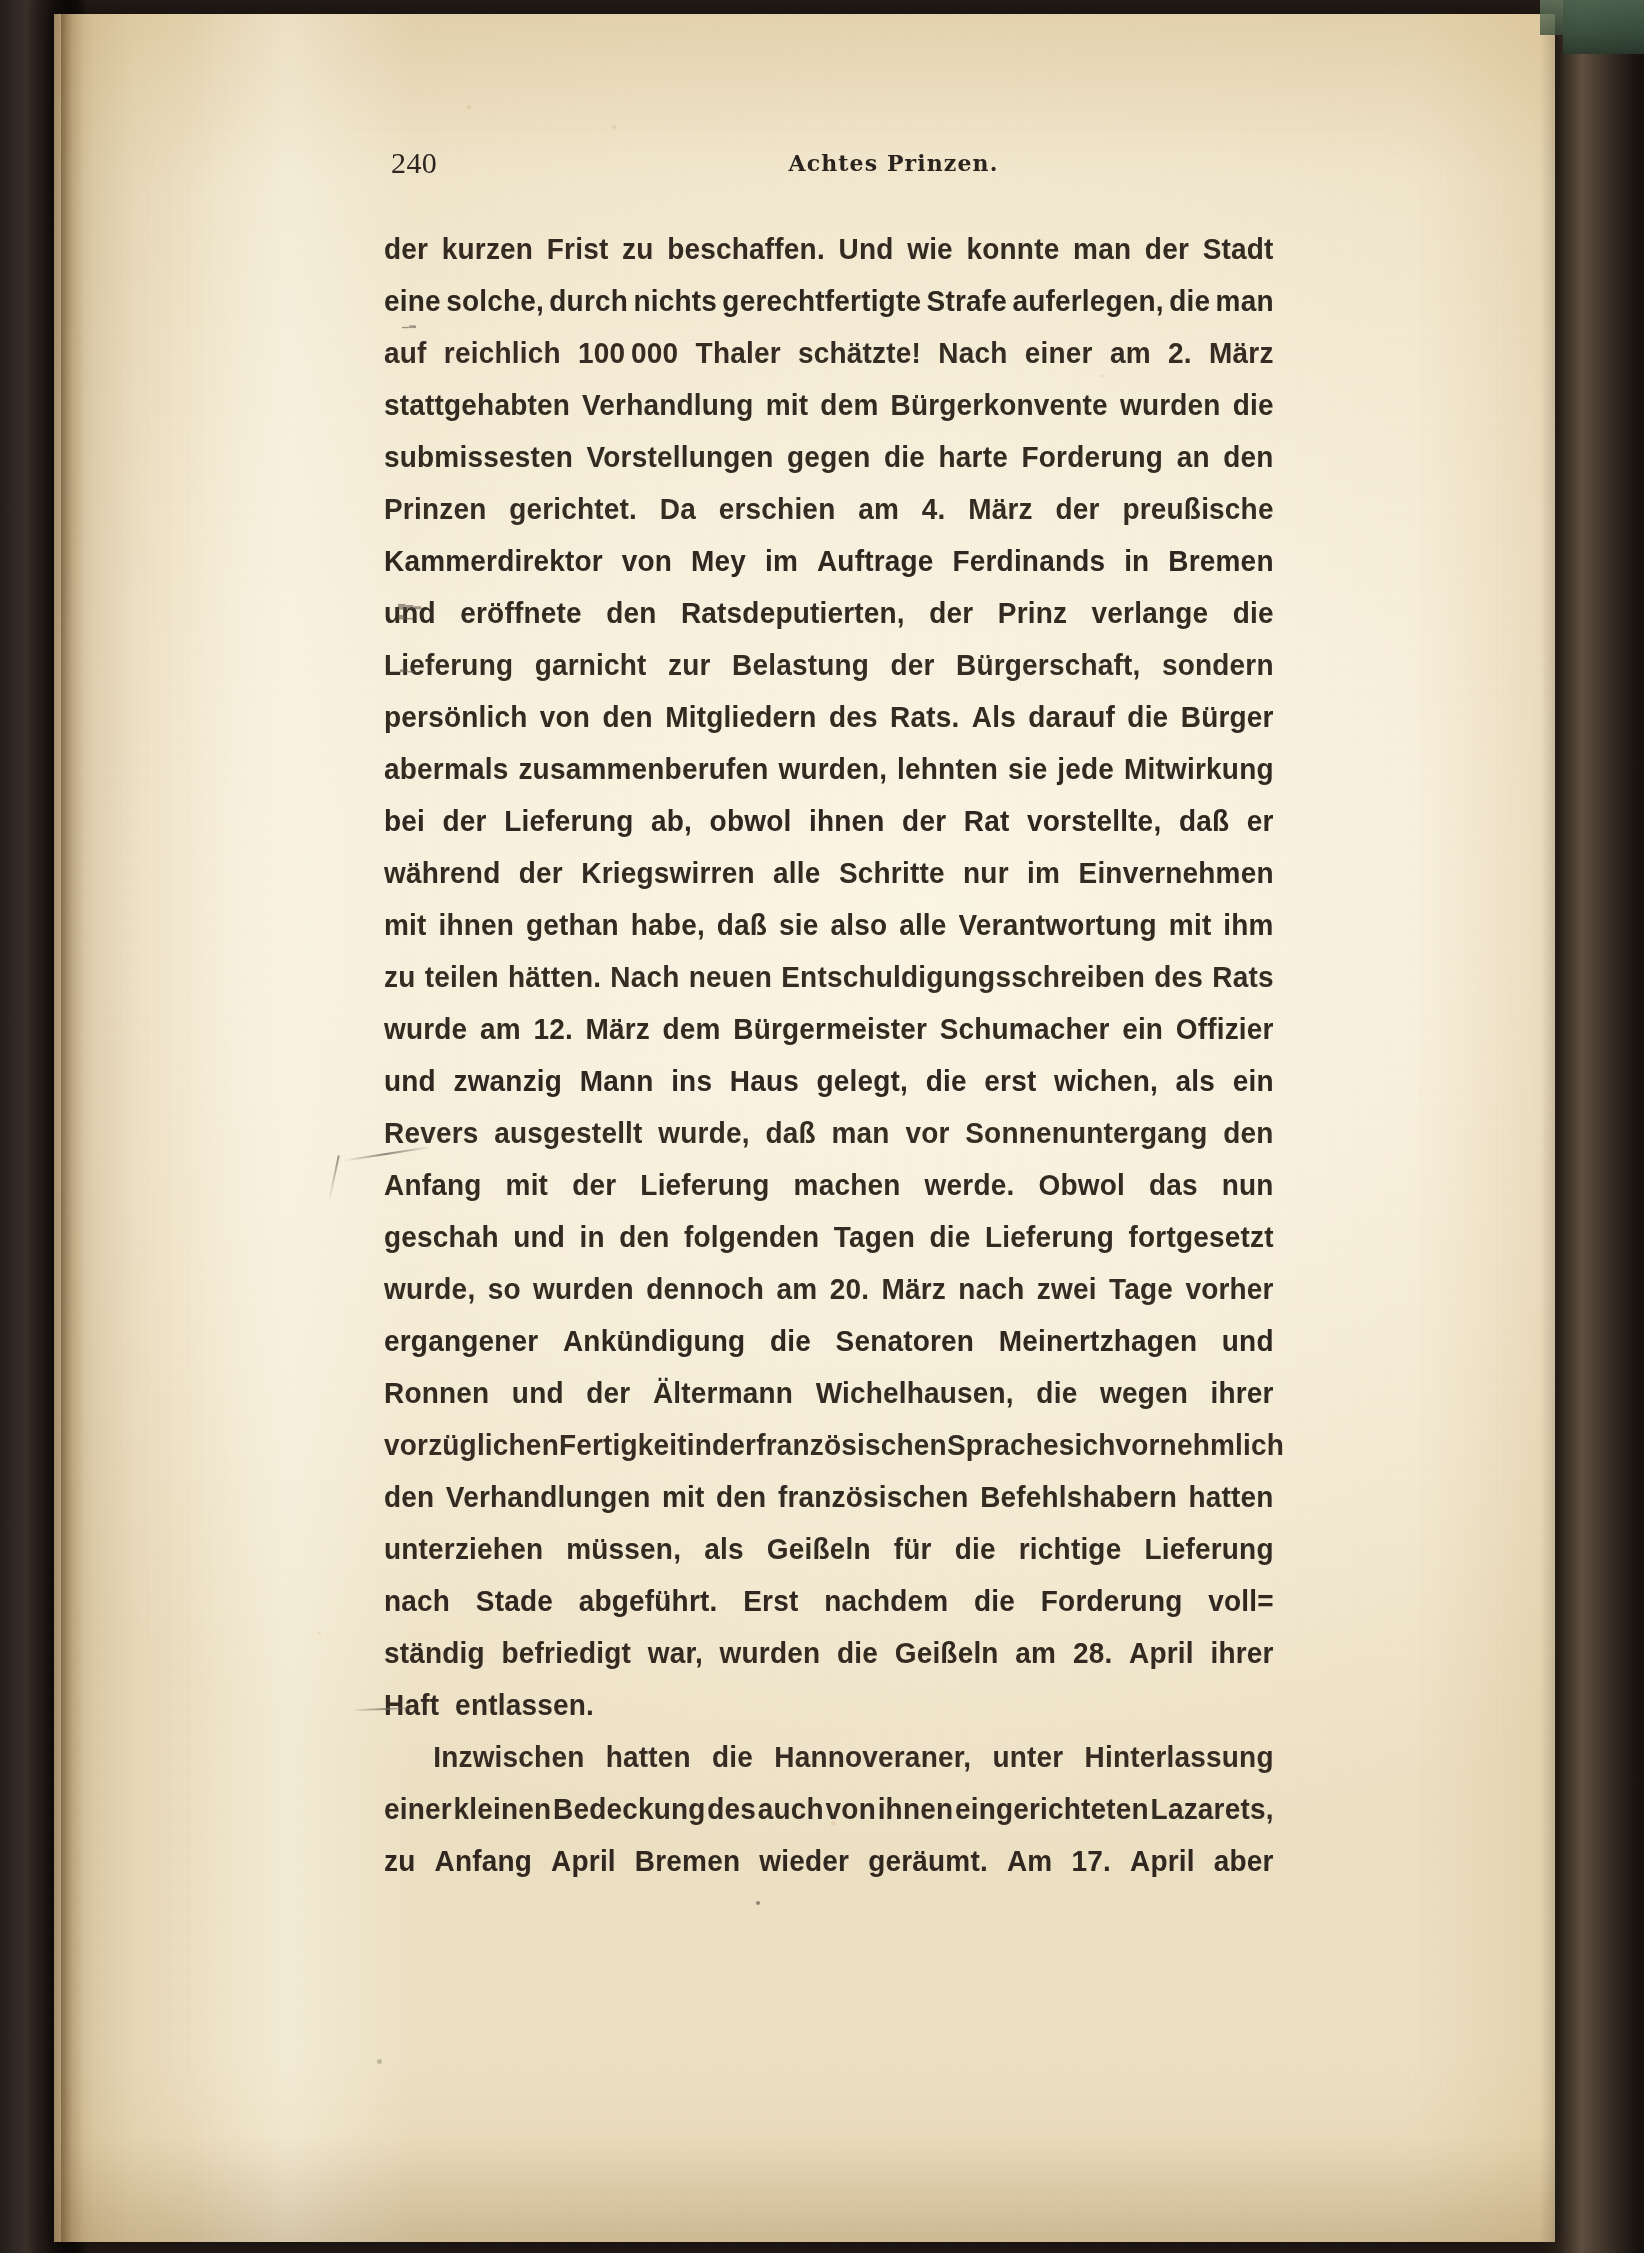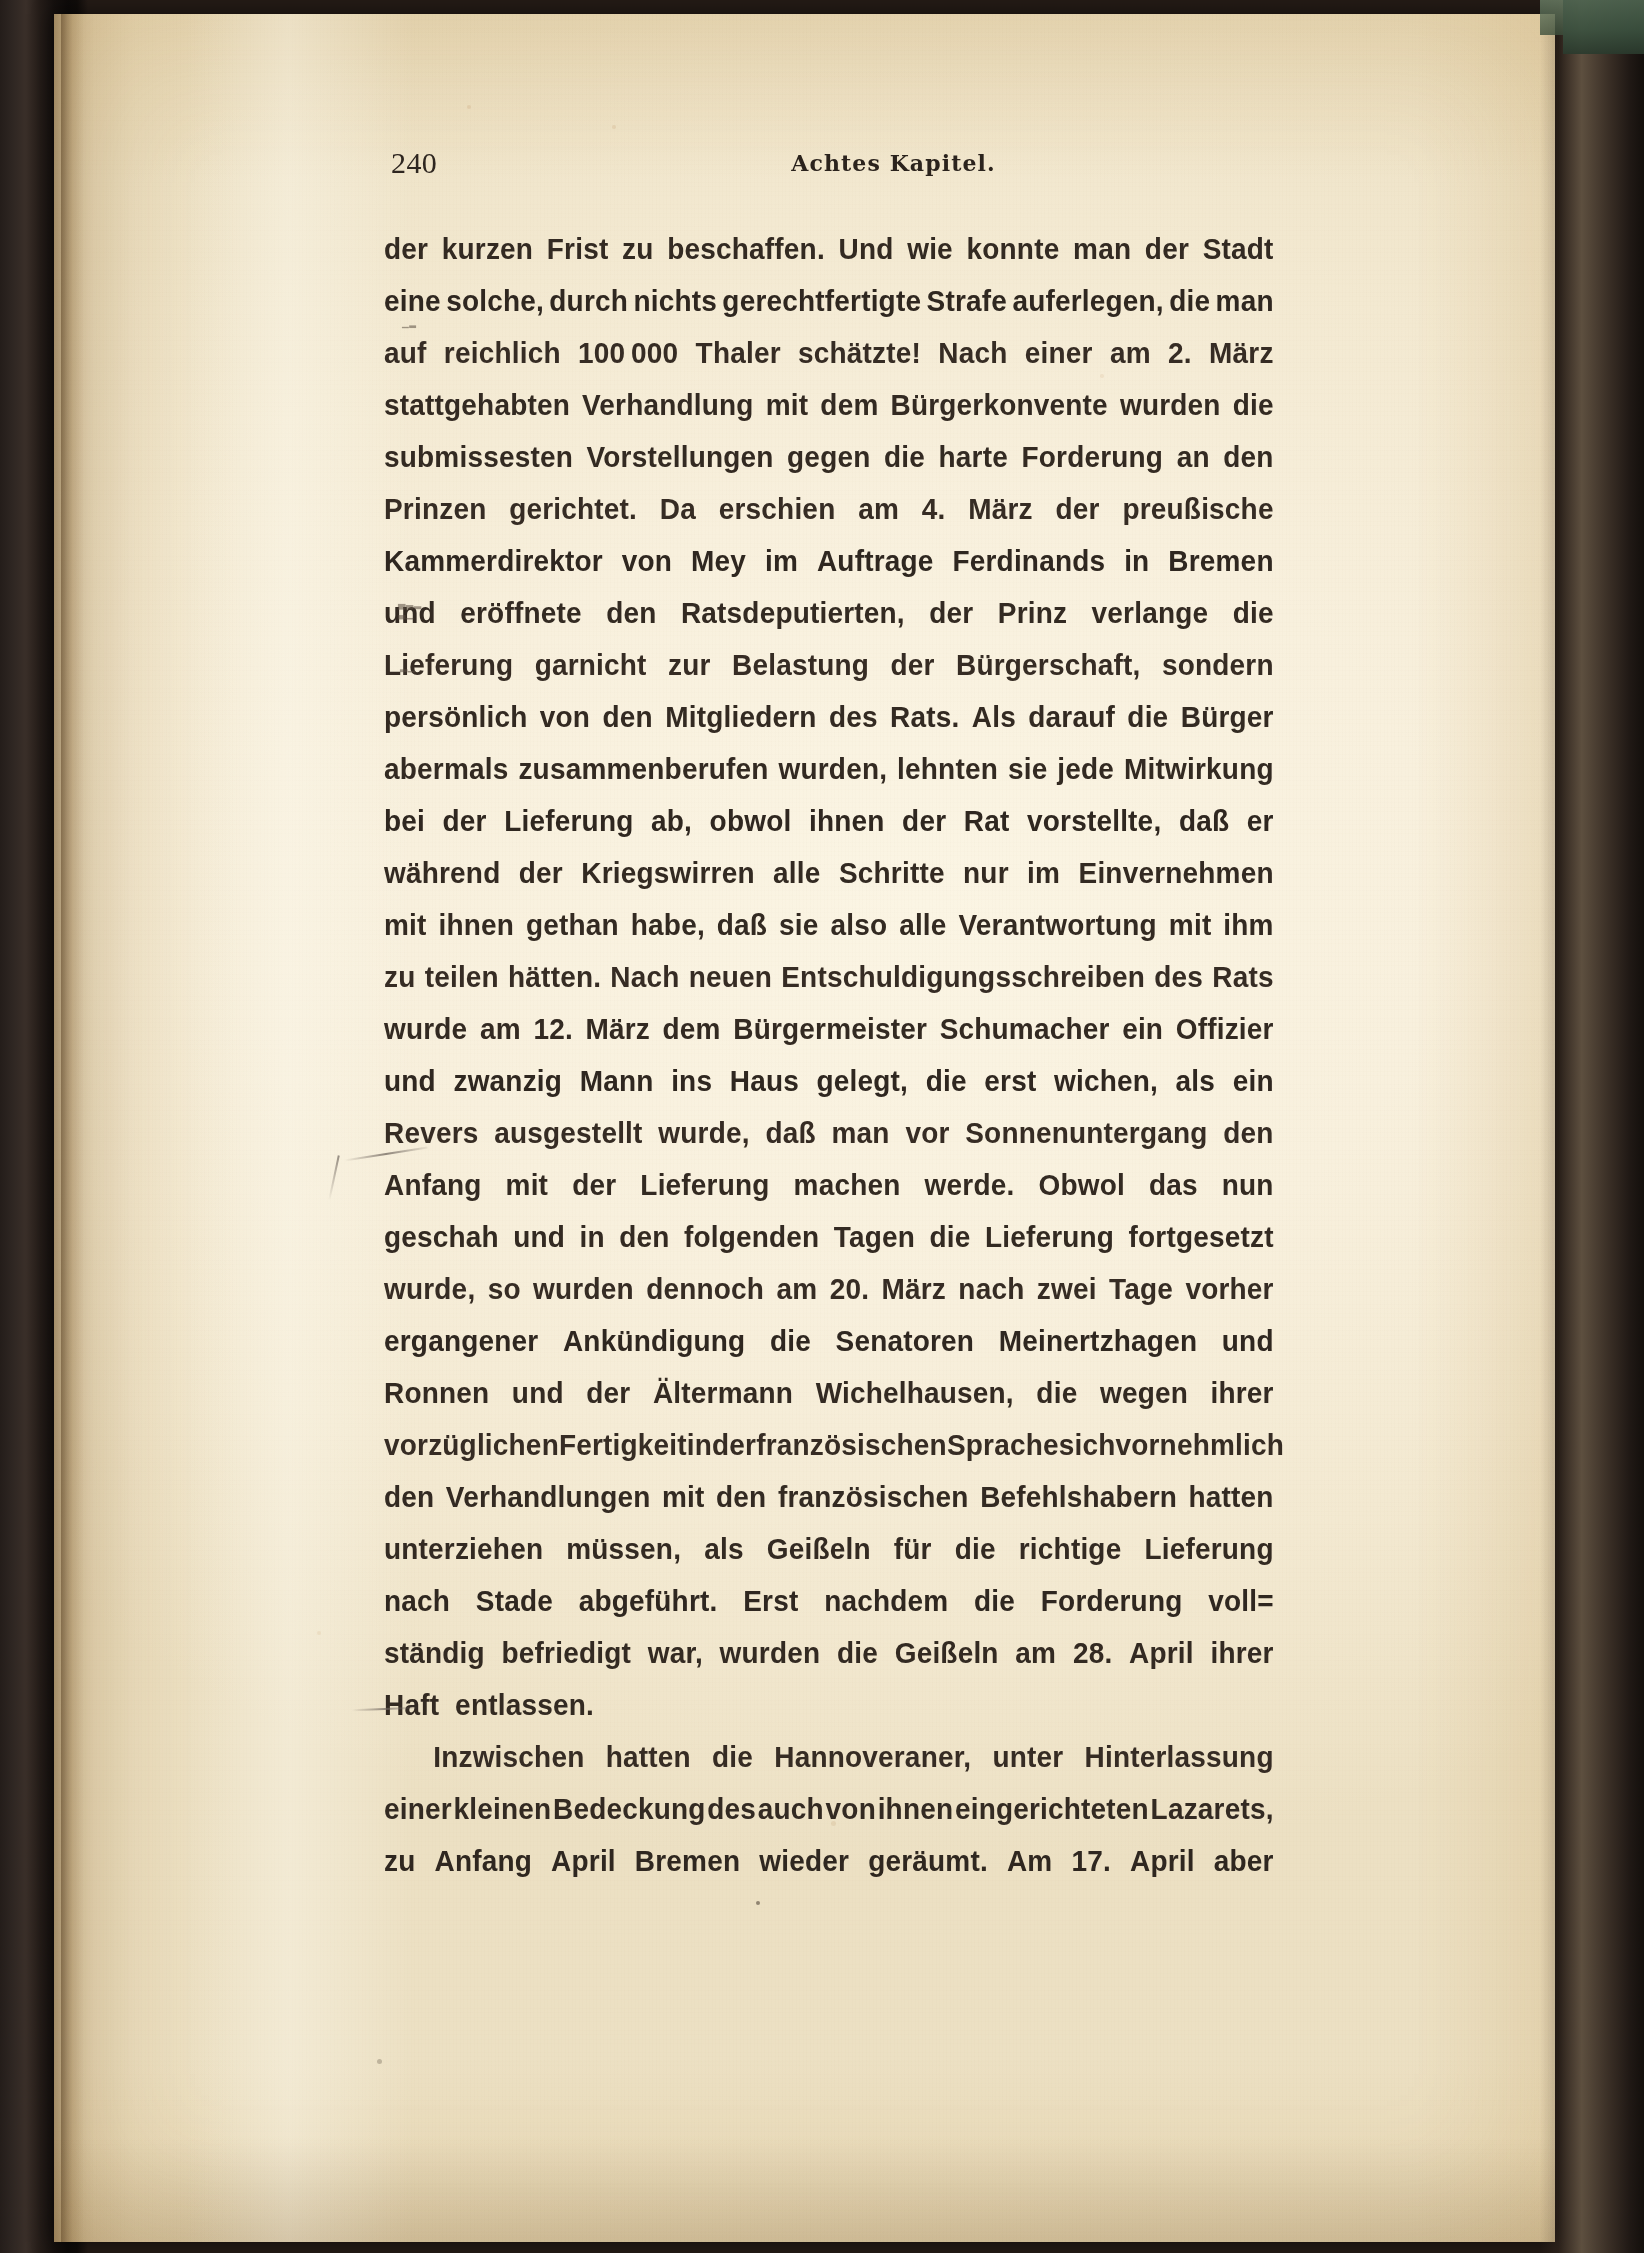--- a/index.html
+++ b/index.html
@@ -297,21 +297,21 @@
     <div class="speck" style="left:558px;  top:111px;  width:3.5px;  height:3.5px;  opacity:.40;"></div>
     <div class="speck" style="left:777px;  top:1807px; width:5.3px;  height:5.3px;  opacity:.38;"></div>
     <div class="speck" style="left:1046px; top:360px;  width:3.5px;  height:3.5px;  opacity:.30;"></div>
     <div class="speck" style="left:1175px; top:1380px; width:4.4px;  height:4.4px;  opacity:.28;"></div>
     <div class="speck" style="left:263px;  top:1617px; width:4.4px;  height:4.4px;  opacity:.30;"></div>
 
     <div class="typeblock">
 
       <div class="runhead">
         <div class="folio">240</div>
-        <div class="runtitle">Achtes Kapitel.</div>
+        <div class="runtitle">Achtes Prinzen.</div>
       </div>
 
       <div class="body">
 
         <div class="line">
             <span class="w">der</span>
             <span class="w">kurzen</span>
             <span class="w">Frist</span>
             <span class="w">zu</span>
             <span class="w">beschaffen.</span>

